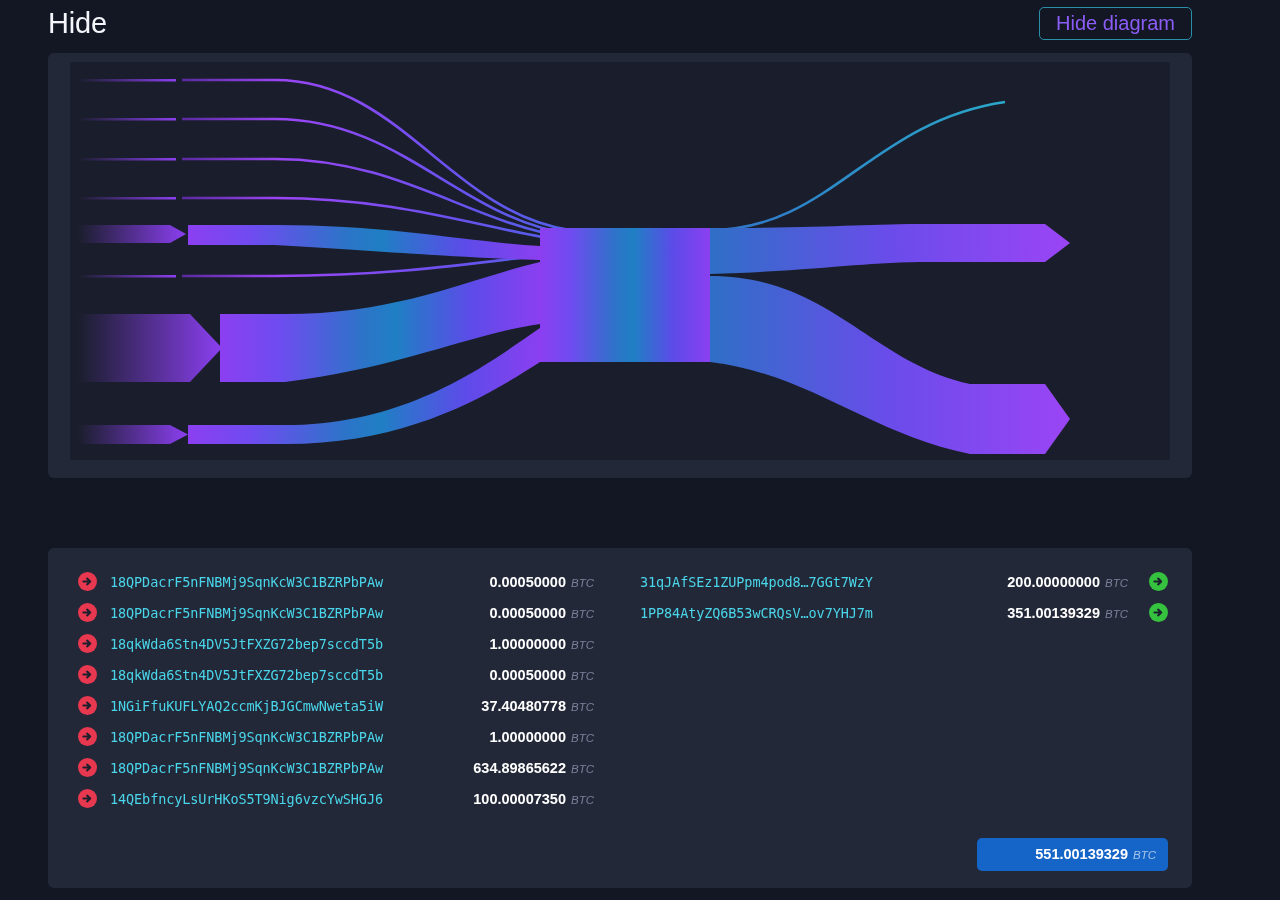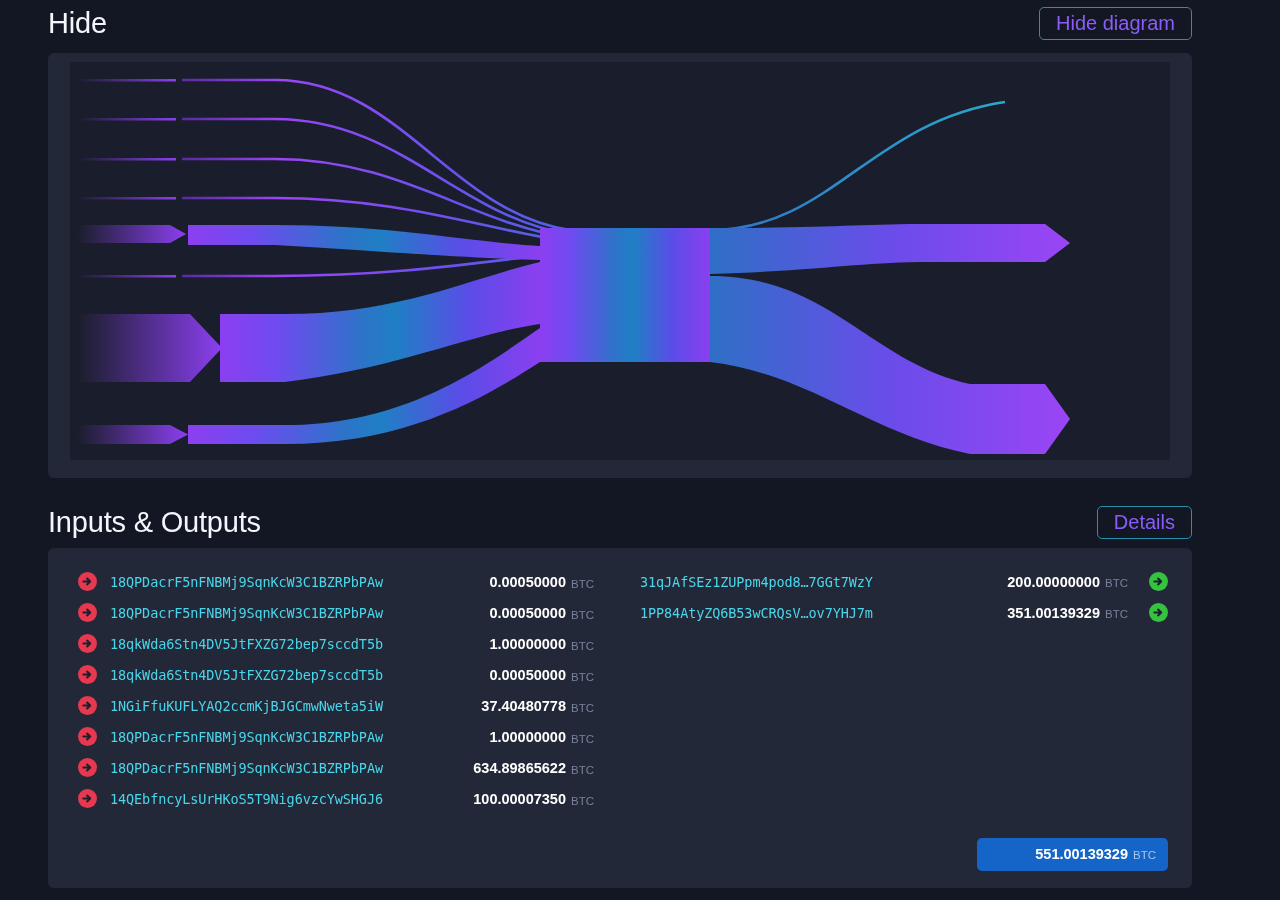--- a/index.html
+++ b/index.html
@@ -115,22 +115,23 @@
     font-family: "Liberation Sans", sans-serif;
     font-size: 14.5px;
     font-weight: bold;
     color: #ffffff;
   }
   .amt-unit {
     font-family: "Liberation Sans", sans-serif;
     font-size: 11.5px;
     color: #79819a;
     margin-left: 5px;
-  }
-  .col-in  .amount { padding-right: 14px; align-items: flex-end; }
+    font-style: italic;
+  }
+  .col-in  .amount { padding-right: 14px; }
   .col-out .amount { padding-right: 10px; }
 
   
   #total-badge {
     position: absolute;
     right: 24px;
     bottom: 17px;
     background: #1565c8;
     border-radius: 5px;
     padding: 8px 12px 9px;
@@ -233,24 +234,20 @@
           <path d="M640,166 C760,166 790,162 860,162 L975,162 L1000,181 L975,200 L860,200
                    C790,200 760,208 640,212 Z" fill="url(#gOut)"></path>
 
           <path d="M640,214 C760,214 800,300 900,322 L975,322 L1000,357 L975,392 L900,392
                    C800,372 740,312 640,300 Z" fill="url(#gOut)"></path>
         </g>
       </svg>
     </div>
   </div>
 
-  <div class="section-head" id="io-head">
-    <div class="section-title">Inputs &amp; Outputs</div>
-    <button class="ghost-btn">Details</button>
-  </div>
 
   <div class="panel" id="io-panel">
     <div id="io-grid">
       <div class="col col-in" id="inputs-col">
           <div class="row">
             <span class="icon-slot-left">
               <svg width="19" height="19" viewBox="0 0 19 19" class="arrow-icon">
                 <circle cx="9.5" cy="9.5" r="9.5" fill="#e8384f"></circle>
                 <path d="M5.4,9.5 L11.1,9.5 M9.1,6.6 L12.2,9.5 L9.1,12.4" stroke="#1b1f2e" stroke-width="2.1" stroke-linecap="round" stroke-linejoin="round" fill="none"></path>
               </svg>

